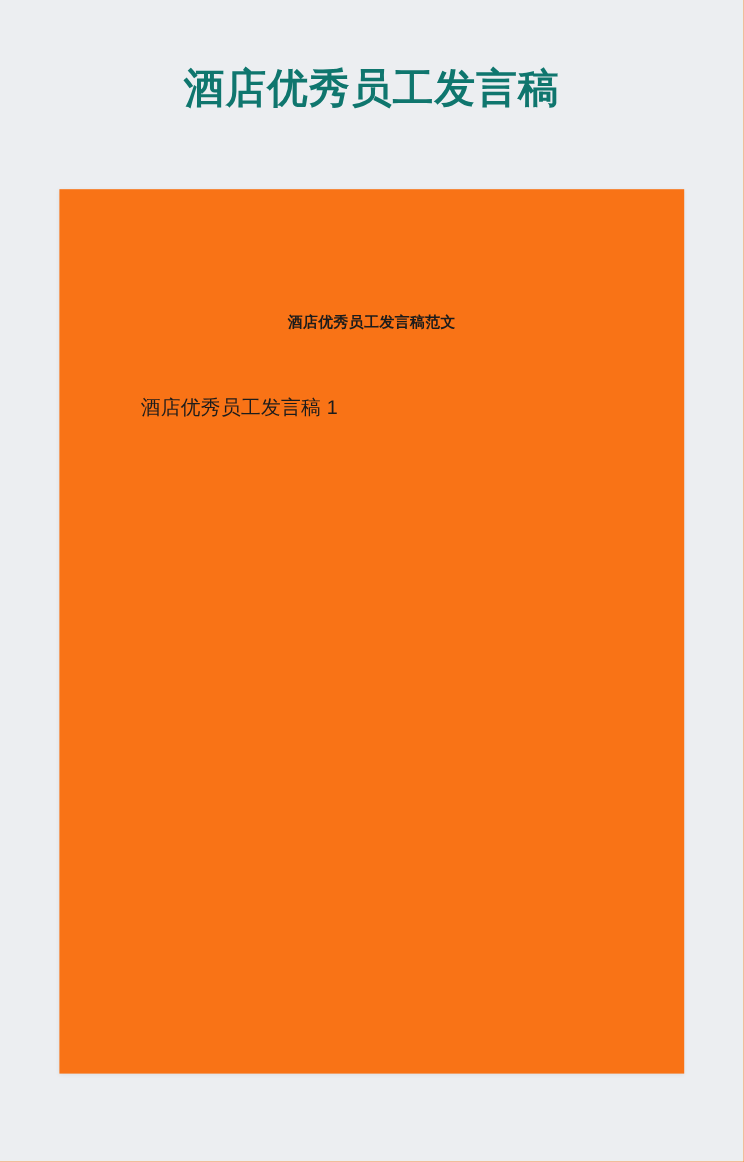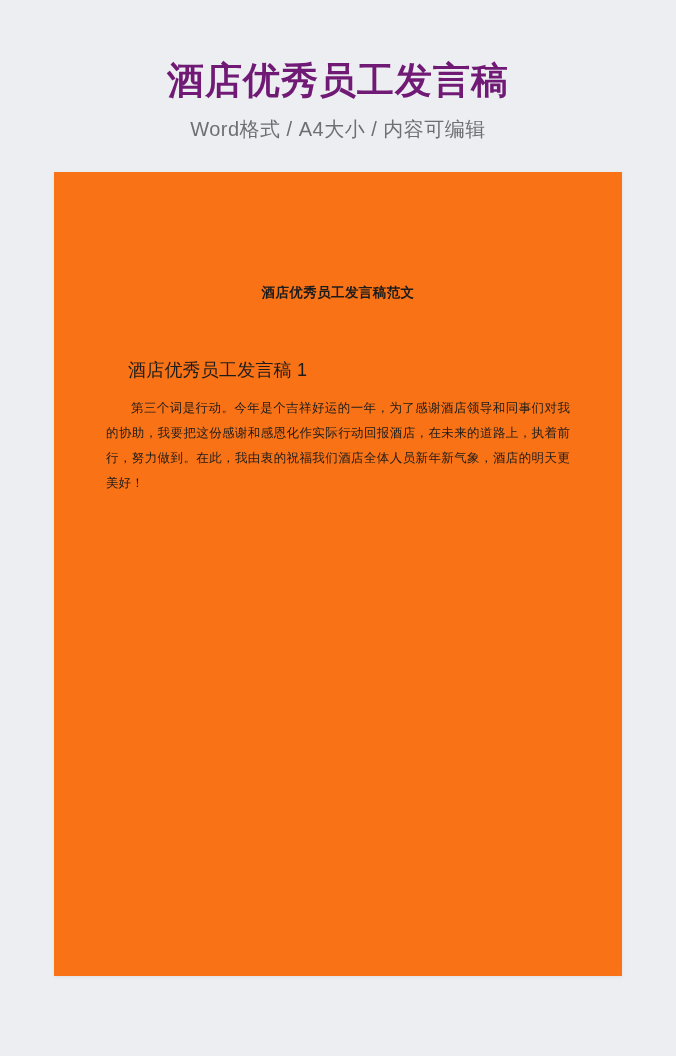--- a/index.html
+++ b/index.html
@@ -19,21 +19,21 @@
     position: relative;
     box-sizing: border-box;
   }
   .header {
     padding-top: 58px;
     text-align: center;
   }
   .main-title {
     font-size: 37px;
     font-weight: bold;
-    color: #701a75;
+    color: #0f766e;
     letter-spacing: 1px;
     line-height: 1.25;
     margin: 0;
   }
   .sub-title {
     font-size: 20px;
     color: #6d6f73;
     font-weight: normal;
     margin: 12px 0 0 0;
     letter-spacing: 0.5px;
@@ -80,24 +80,22 @@
     margin-top: 14px;
   }
 </style>
 </head>
 <body>
 
 <div class="page-wrap">
 
   <div class="header">
     <h1 class="main-title">酒店优秀员工发言稿</h1>
-    <div class="sub-title">Word格式 / A4大小 / 内容可编辑</div>
   </div>
 
   <div class="doc-sheet">
     <div class="doc-inner">
       <div class="doc-title">酒店优秀员工发言稿范文</div>
       <div class="doc-heading">酒店优秀员工发言稿 1</div>
-      <p class="doc-para gap">第三个词是行动。今年是个吉祥好运的一年，为了感谢酒店领导和同事们对我的协助，我要把这份感谢和感恩化作实际行动回报酒店，在未来的道路上，执着前行，努力做到。在此，我由衷的祝福我们酒店全体人员新年新气象，酒店的明天更美好！</p>
     </div>
   </div>
 
 </div>
 
 </body></html>

